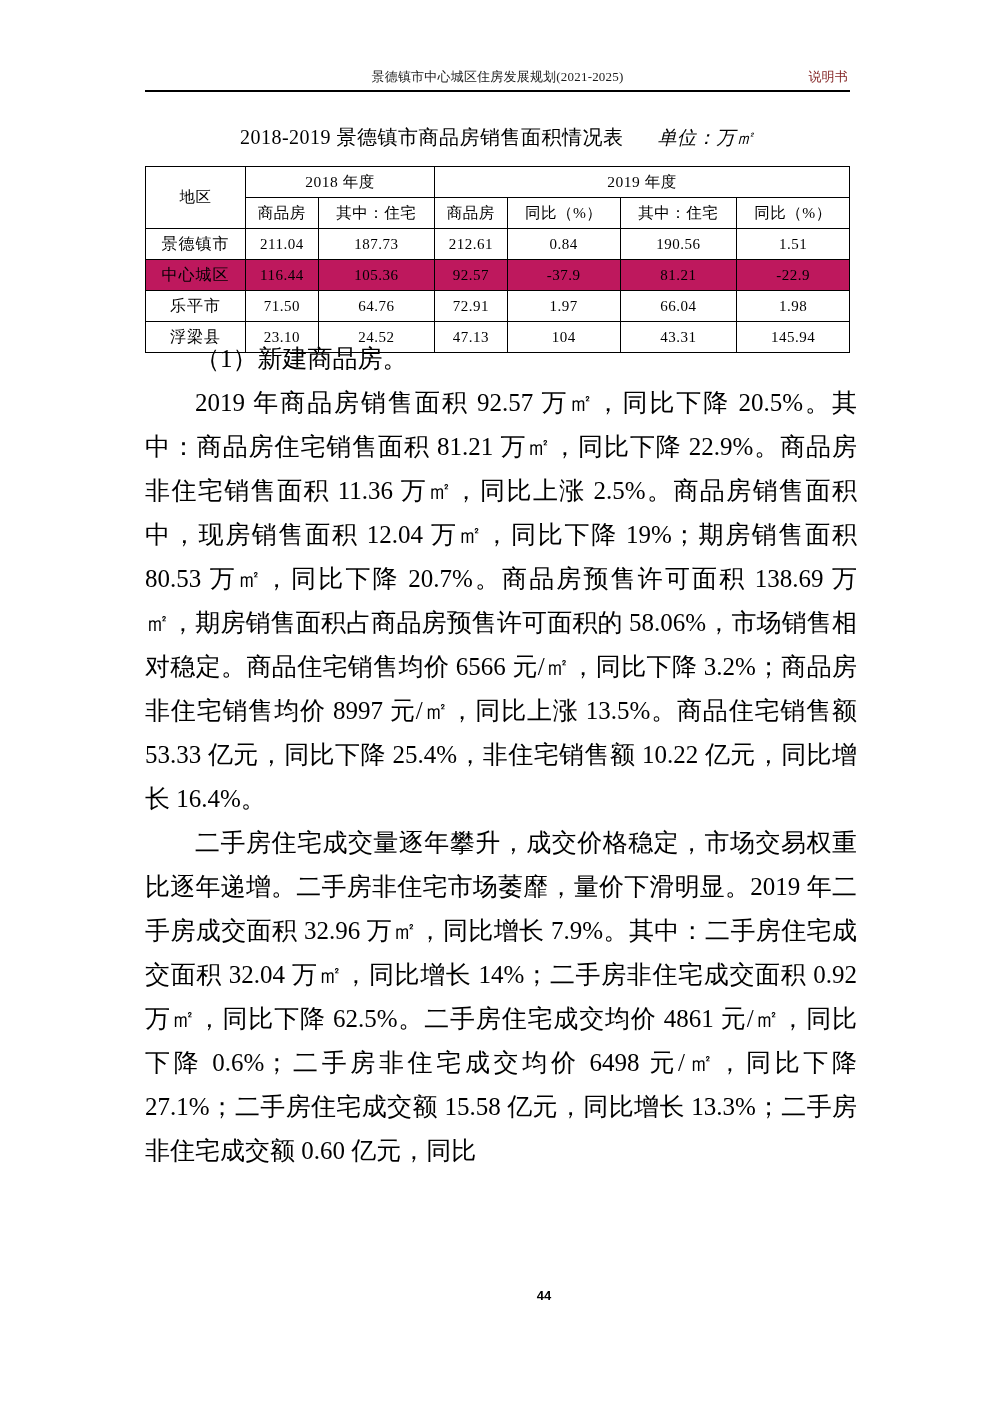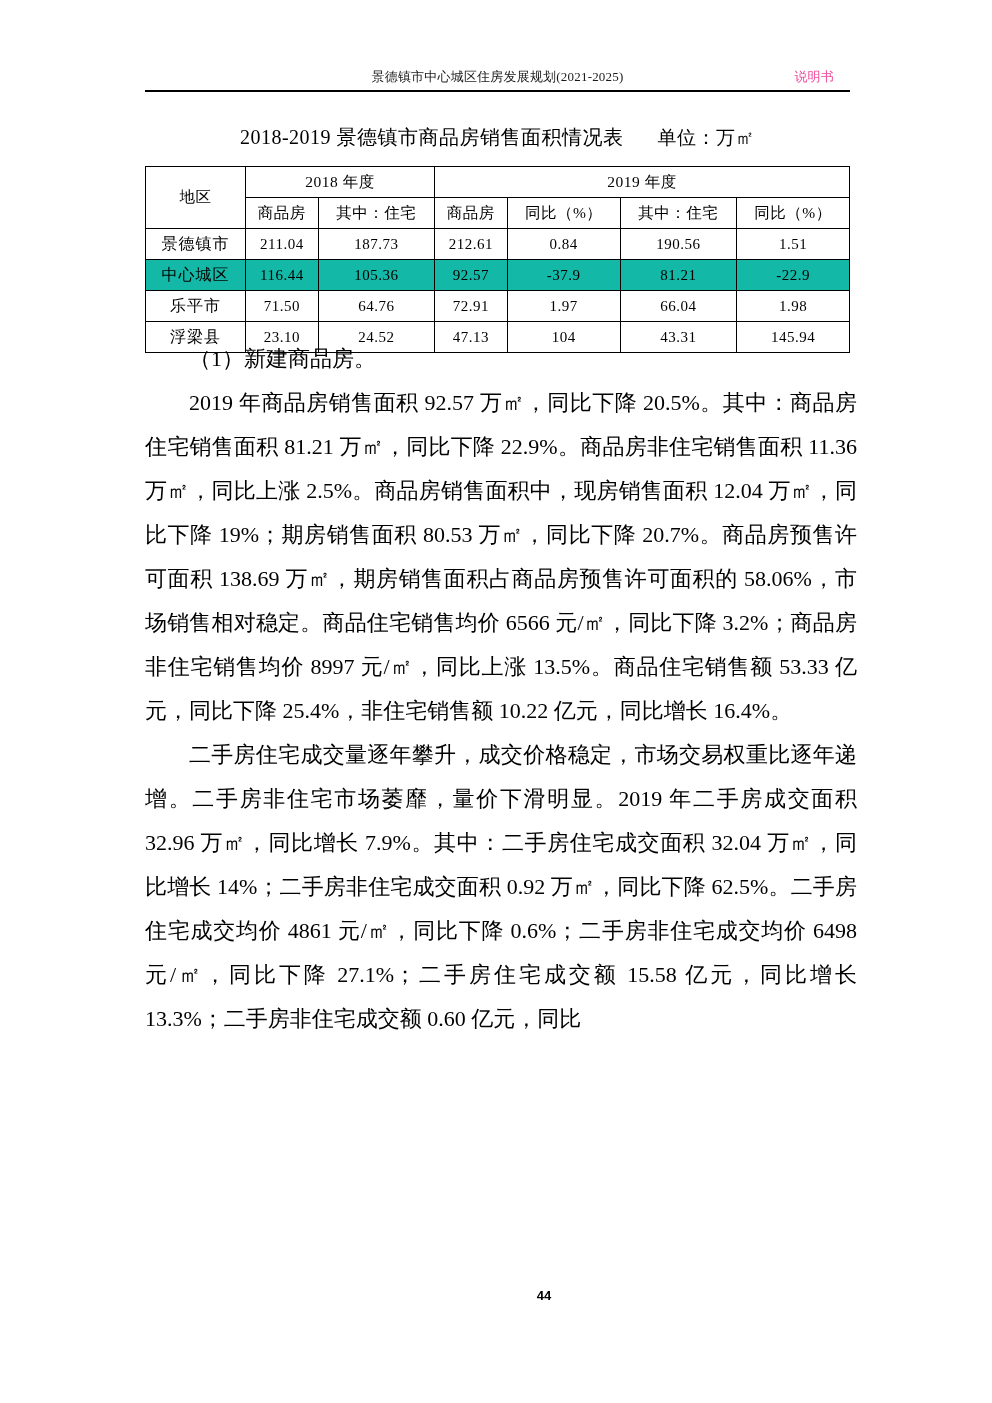--- a/index.html
+++ b/index.html
@@ -33,23 +33,23 @@
     justify-content: center;
     font-size: 13px;
     letter-spacing: 0.2px;
   }
   .header-title {
     color: #1a1a1a;
     white-space: nowrap;
   }
   .header-right {
     position: absolute;
-    right: 16px;
+    right: 2px;
     bottom: 0;
-    color: #ec4899;
+    color: #7f1d1d;
     font-size: 13px;
     white-space: nowrap;
     font-family: Liberation Serif, serif;
   }
   .header-rule {
     position: absolute;
     left: 145px;
     top: 90px;
     width: 705px;
     border-top: 2px solid #000;
@@ -61,20 +61,21 @@
     top: 124px;
     width: 705px;
     text-align: center;
     font-size: 20px;
     letter-spacing: 0.5px;
     white-space: nowrap;
   }
   .table-caption .unit {
     margin-left: 34px;
     font-size: 19px;
+    font-style: italic;
   }
   
   table.data {
     position: absolute;
     left: 145px;
     top: 166px;
     width: 705px;
     border-collapse: collapse;
     font-size: 15px;
     font-family: "Liberation Serif", "DejaVu Serif", serif;
@@ -90,29 +91,29 @@
   }
   table.data th {
     font-size: 15.5px;
     margin-top: 8px;
   }
   table.data td.region {
     font-size: 16px;
     letter-spacing: 1px;
   }
   tr.highlight td {
-    background: #14b8a6;
+    background: #be185d;
   }
   
   .body-text {
     position: absolute;
     left: 145px;
     top: 337px;
     width: 712px;
-    font-size: 22px;
+    font-size: 25px;
     line-height: 44px;
     text-align: justify;
     text-justify: inter-ideograph;
   }
   .body-text p {
     margin: 0;
     text-indent: 2em;
   }
   
   .page-number {

